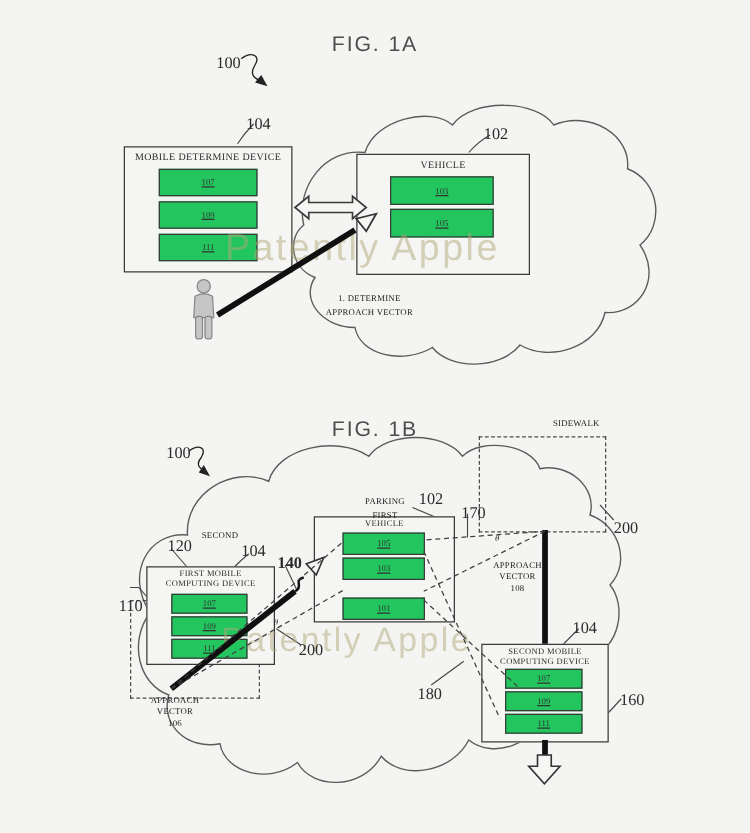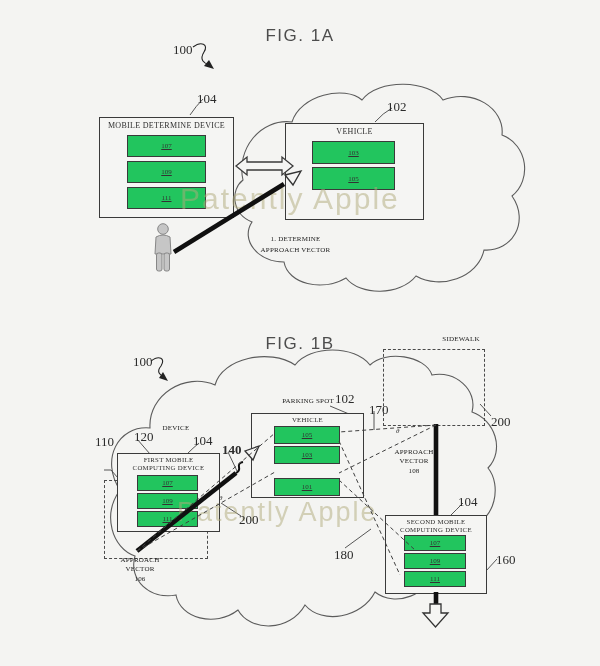--- a/index.html
+++ b/index.html
@@ -112,27 +112,27 @@
 
   <div class="wm" style="left:180px;top:182px;font-size:30px;">Patently Apple</div>
 
   <div class="fig-title" style="left:255px;top:314px;width:90px;margin-top:20px;">FIG. 1B</div>
   <span class="ref" style="left:133px;top:354px;">100</span>
 
   <div class="ann" style="left:431px;top:334px;width:60px;">SIDEWALK</div>
   <div class="dbox" style="left:383px;top:349px;width:100px;height:75px;"></div>
   <span class="ref" style="left:491px;top:414px;">200</span>
 
-  <div class="ann" style="left:156px;top:423px;width:40px;">DEVICE</div>
-  <div class="ann" style="left:282px;top:396px;width:52px;">PARKING SPOT</div>
+  <div class="ann" style="left:156px;top:423px;width:40px;">SECOND</div>
+  <div class="ann" style="left:282px;top:396px;width:52px;">PARKING FIRST</div>
   <span class="ref" style="left:335px;top:391px;">102</span>
 
   <span class="ref" style="left:134px;top:429px;">120</span>
   <span class="ref" style="left:193px;top:433px;">104</span>
-  <span class="ref" style="left:95px;top:434px;text-align:right;">110</span>
+  <span class="ref" style="left:95px;top:477px;text-align:right;">110</span>
   <span class="ref" style="left:222px;top:442px;font-weight:bold;">140</span>
   <span class="ref" style="left:239px;top:512px;">200</span>
   <span class="ref" style="left:369px;top:402px;">170</span>
   <span class="ref theta" style="left:396px;top:427px;">θ</span>
   <span class="ref theta" style="left:219px;top:494px;">θ</span>
   <span class="ref" style="left:334px;top:547px;">180</span>
   <span class="ref" style="left:496px;top:552px;text-align:right;">160</span>
   <span class="ref" style="left:458px;top:494px;">104</span>
 
   <div class="dbox" style="left:104px;top:480px;width:102px;height:77px;"></div>

